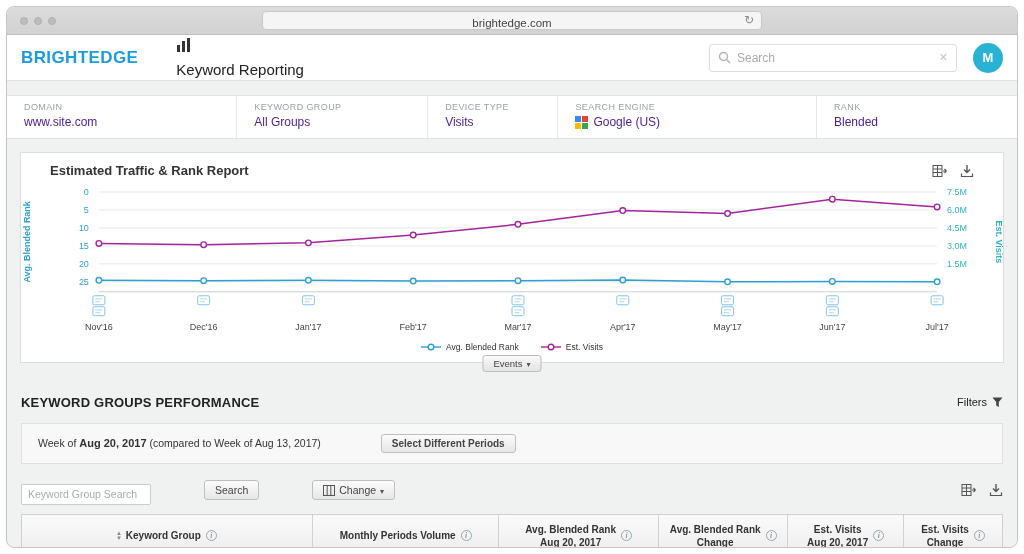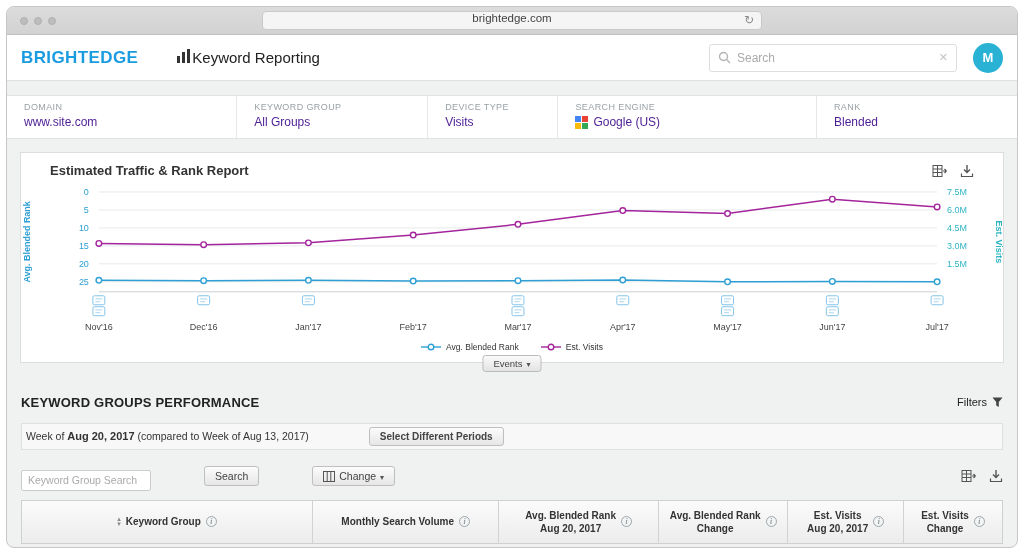--- a/index.html
+++ b/index.html
@@ -8,30 +8,30 @@
   body { padding:6px; }
   .window { width:1012px; height:542px; border:1px solid #c6c6c6; border-radius:8px;
     overflow:hidden; background:#f0f1f1; }
 
   
   .browser-bar { position:relative; height:28px; background:linear-gradient(#dcdcdc,#d2d2d2);
     border-bottom:1px solid #bfbfbf; display:flex; align-items:center; }
   .dots { position:absolute; left:13px; display:flex; gap:6px; }
   .dot { width:8px; height:8px; border-radius:50%; background:#bdbdbd; border:1px solid #b0b0b0; }
   .url-pill { position:relative; width:500px; height:19px; margin:0 auto; background:#f5f5f5;
-    border-radius:4px; border:1px solid #c9c9c9; display:flex; align-items:flex-start; justify-content:center;
+    border-radius:4px; border:1px solid #c9c9c9; display:flex; align-items:flex-end; justify-content:center;
     font-size:11.5px; color:#444; }
   .refresh { position:absolute; right:7px; top:1px; color:#8b8b8b; font-size:12px; cursor:pointer; }
   .refresh::after { content:"\21BB"; }
 
   
   .app-header { height:46px; background:#fff; border-bottom:1px solid #e0e0e0;
     display:flex; align-items:center; padding:0 14px; }
   .logo { font-size:17px; font-weight:bold; letter-spacing:.4px; color:#1b9be0; }
-  .title-block { display:flex; align-items:flex-start; margin-left:38px; }
+  .title-block { display:flex; align-items:flex-start; gap:8px; margin-left:38px;flex-direction:column; }
   .page-title { font-size:15px; color:#222; }
   .search-box { margin-left:auto; margin-right:16px; width:248px; height:28px; border:1px solid #ddd;
     border-radius:3px; background:#fff; display:flex; align-items:center; padding:0 8px; gap:6px; }
   .search-box input { border:none; outline:none; flex:1; font-size:12px; color:#333;
     font-family:inherit; background:transparent; }
   .search-box input::placeholder { color:#aaa; }
   .clear-x { color:#c4c4c4; font-size:11px; cursor:pointer; }
   .clear-x::after { content:"\2715"; }
   .avatar { width:30px; height:30px; border-radius:50%; background:#29b2d4; color:#fff;
     font-size:13px; font-weight:bold; display:flex; align-items:center; justify-content:center; cursor:pointer; }
@@ -58,22 +58,22 @@
     display:inline-flex; align-items:center; }
   .caret::after { content:"\25BE"; font-size:8px; color:#555; margin-left:4px; }
 
   svg text { font-family:"Liberation Sans","DejaVu Sans",sans-serif; }
 
   
   .section-row { display:flex; justify-content:space-between; align-items:center; margin:32px 14px 0; }
   .section-title { font-size:13px; font-weight:bold; color:#222; letter-spacing:.2px; }
   .filters-ctl { display:flex; align-items:flex-end; gap:5px; font-size:11px; color:#222; cursor:pointer; }
 
-  .period-bar { margin:13px 14px 0; height:27px; background:#f8f8f8; border:1px solid #e0e0e0;
-    display:flex; align-items:center; gap:14px; padding:0 4px; font-size:10.5px; color:#333; }
+  .period-bar { margin:13px 14px 0; height:41px; background:#f8f8f8; border:1px solid #e0e0e0;
+    display:flex; align-items:center; gap:14px; padding:0 16px; font-size:10.5px; color:#333; }
   .period-bold { font-weight:bold; font-size:11px; }
   .btn { display:inline-flex; align-items:center; background:linear-gradient(#fcfcfc,#e6e6e6);
     border:1px solid #bfbfbf; border-radius:3px; color:#444; font-size:10.5px; padding:3px 10px;
     cursor:pointer; font-family:inherit;margin-left:46px; }
   .btn-bold { font-weight:bold; font-size:10px; }
 
   .search-row { margin:12px 14px 0; display:flex; align-items:center; gap:7px; }
   .kg-input { width:130px; height:21px; border:1px solid #ccc; border-radius:2px; padding:0 6px;
     font-size:10.5px; color:#333; font-family:inherit; outline:none; background:#fff;margin-top:8px; }
   .kg-input::placeholder { color:#aaa; }
@@ -351,21 +351,21 @@
   <div class="table-header">
     <div class="th" style="flex:0 0 29.6%">
       <span class="sort-icon"></span>
       <span class="th-lines">
           <span>Keyword Group</span>
         </span>
       <span class="info-icon"></span>
     </div>
     <div class="th" style="flex:0 0 19%">
       <span class="th-lines">
-          <span>Monthly Search Volume</span>
+          <span>Monthly Periods Volume</span>
         </span>
       <span class="info-icon"></span>
     </div>
     <div class="th" style="flex:0 0 16.3%">
       <span class="th-lines">
           <span>Avg. Blended Rank</span>
           <span class="th-line2">Aug 20, 2017</span>
         </span>
       <span class="info-icon"></span>
     </div>

